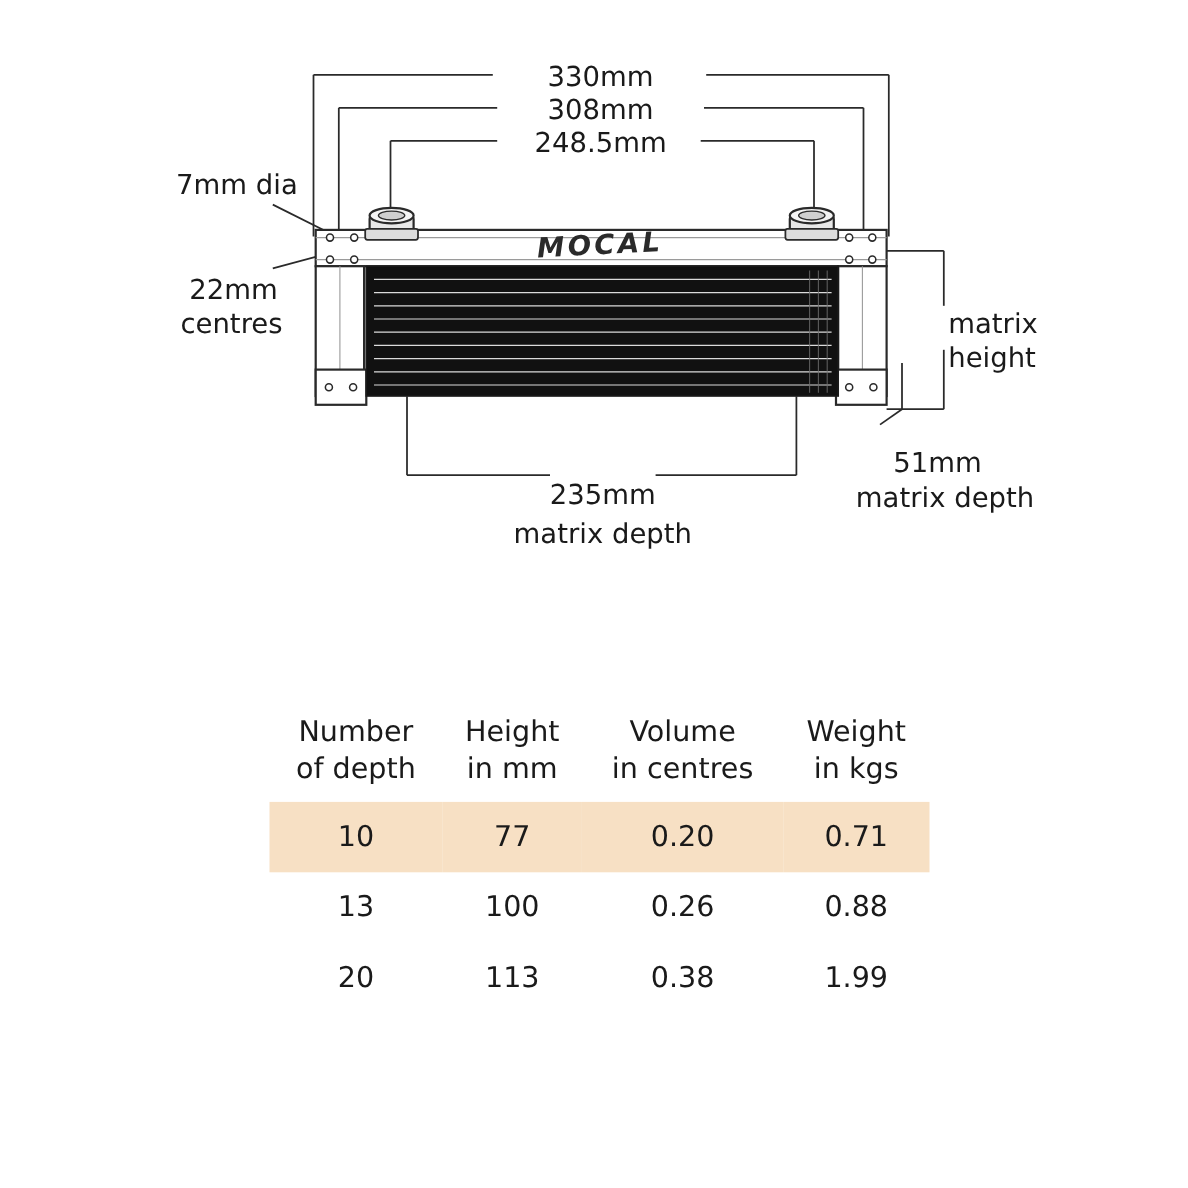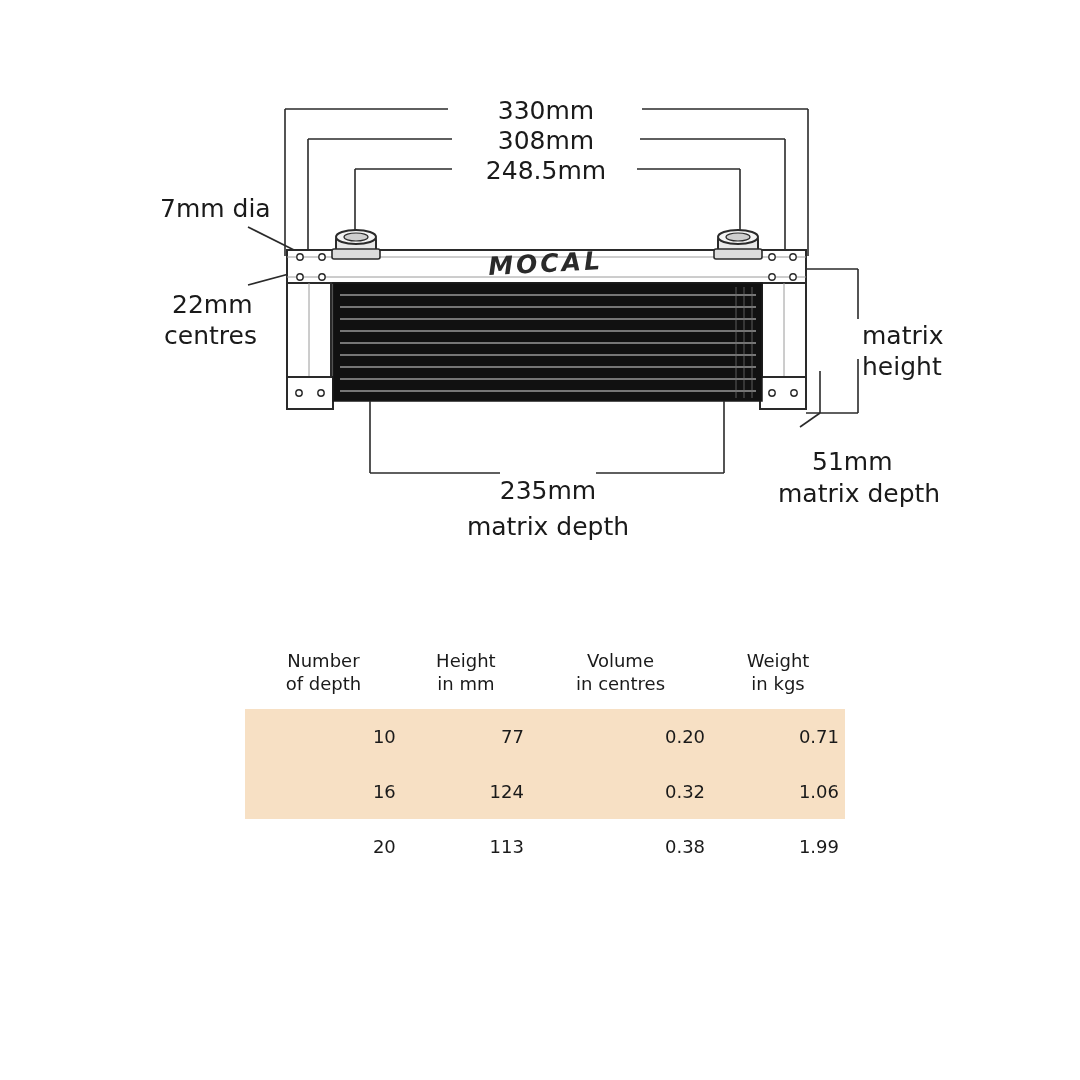--- a/index.html
+++ b/index.html
@@ -16,51 +16,50 @@
     overflow: hidden;
   }
 
   
   #diagram {
     position: absolute;
     left: 0;
     top: 0;
     width: 896px;
     height: 560px;
-    margin-top: 41px;
   }
   #diagram svg {
     display: block;
   }
 
   .dim-label {
     font-family: "DejaVu Sans", sans-serif;
     font-size: 25px;
     fill: #1a1a1a;
   }
 
   
   #spec-table {
     position: absolute;
     left: 245px;
     top: 648px;
     width: 600px;
     border-collapse: collapse;
-    font-size: 18px;
+    font-size: 26px;
   }
   #spec-table th {
     font-weight: normal;
     text-align: center;
     padding: 2px 6px 14px 6px;
     line-height: 1.25;
     color: #1a1a1a;
     vertical-align: top;
   }
   #spec-table td {
-    text-align: right;
+    text-align: center;
     padding: 17px 6px;
     color: #1a1a1a;
     white-space: nowrap;
   }
   #spec-table tbody tr.alt td {
     background: #f7e0c4;
   }
   .th-line { display: block; }
 </style>
 </head>
@@ -211,25 +210,25 @@
       </th>
     </tr>
   </thead>
   <tbody>
     <tr class="alt">
       <td>10</td>
       <td>77</td>
       <td>0.20</td>
       <td>0.71</td>
     </tr>
-    <tr class="alt">
-      <td>16</td>
-      <td>124</td>
-      <td>0.32</td>
-      <td>1.06</td>
+    <tr>
+      <td>13</td>
+      <td>100</td>
+      <td>0.26</td>
+      <td>0.88</td>
     </tr>
     <tr>
       <td>20</td>
       <td>113</td>
       <td>0.38</td>
       <td>1.99</td>
     </tr>
   </tbody>
 </table>
 

